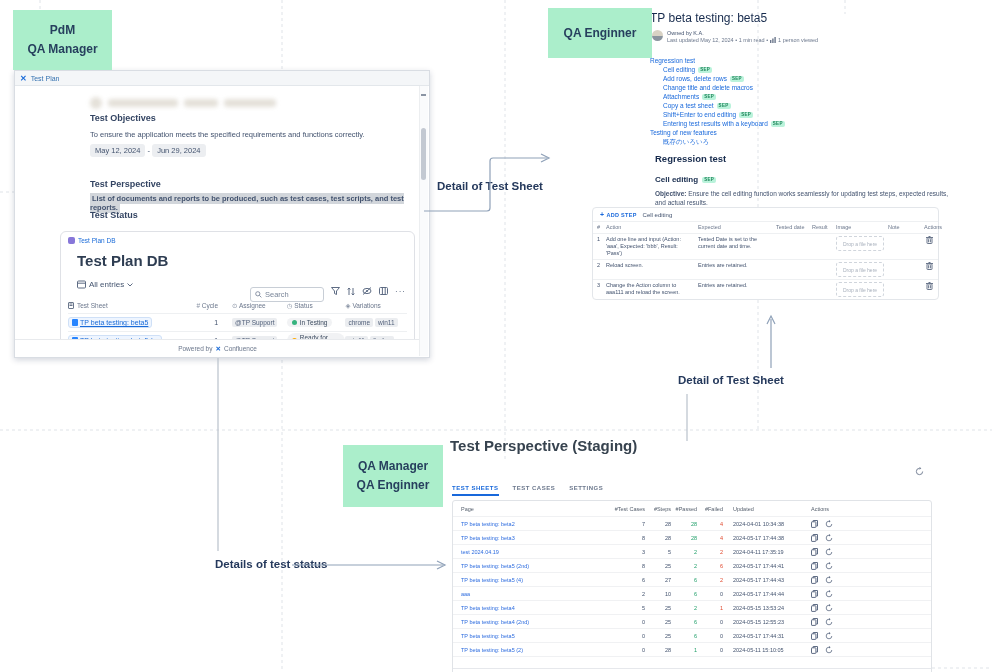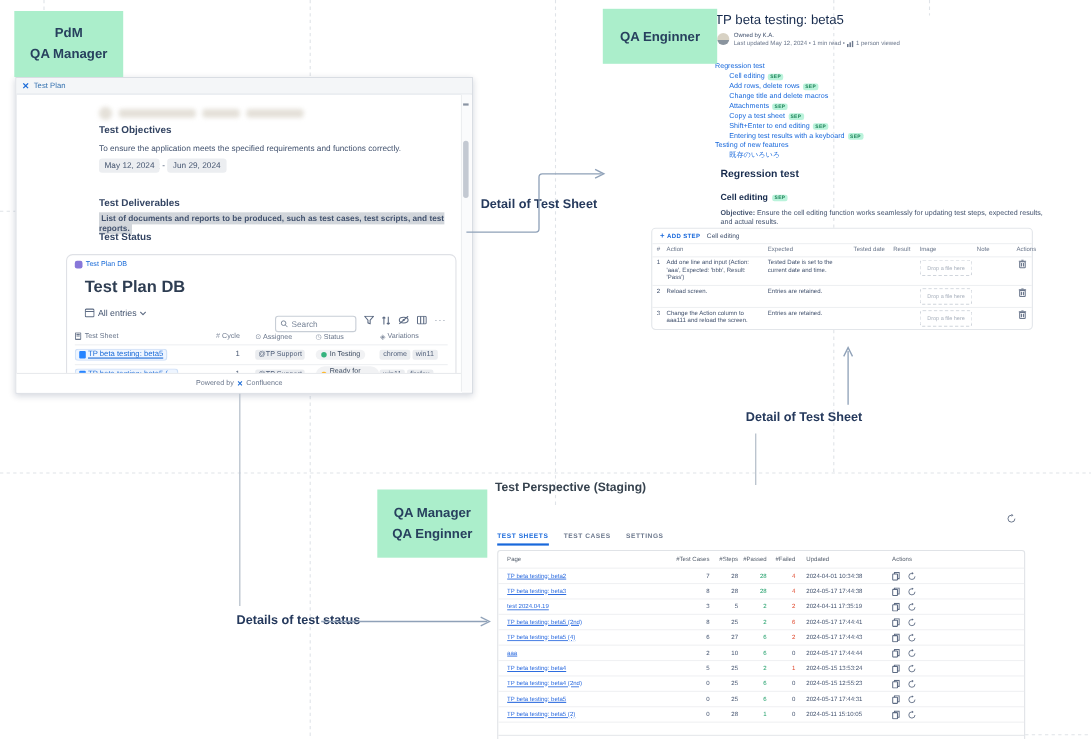--- a/index.html
+++ b/index.html
@@ -85,21 +85,21 @@
   .sc-exp{width:74px;flex:none;padding-right:4px;line-height:7px;}
   .sc-date{width:36px;flex:none;}
   .sc-res{width:24px;flex:none;}
   .sc-img{width:52px;flex:none;}
   .sc-note{width:36px;flex:none;}
   .sc-act{flex:1;text-align:center;}
   .dropbox{border:1px dashed #d0d5dc;border-radius:3px;color:#a9b1bd;font-size:5px;
     height:13px;display:flex;align-items:center;justify-content:center;width:46px;}
   
   .persp{position:absolute;left:450px;top:437px;width:482px;z-index:2;}
-  .persp-title{font-size:11px;font-weight:bold;color:#37434f;}
+  .persp-title{font-size:15px;font-weight:bold;color:#37434f;}
   .persp-refresh{position:absolute;right:8px;top:30px;color:#6b778c;font-size:9px;}
   .persp-tabs{position:absolute;left:2px;top:48px;display:flex;gap:14px;font-size:6px;font-weight:bold;
     letter-spacing:.5px;color:#6b778c;}
   .ptab{padding-bottom:3px;}
   .ptab.active{color:#1868db;border-bottom:2px solid #1868db;}
   .persp-table{position:absolute;left:2px;top:63px;width:478px;border:1px solid #e0e3e7;border-radius:3px;background:#fff;font-size:5.5px;}
   .pt-hrow,.pt-row{display:flex;align-items:center;height:13px;padding:0 8px;border-top:1px solid #f0f1f3;}
   .pt-hrow{color:#555f6d;border-top:none;height:15px;}
   .pc-page{width:150px;flex:none;overflow:hidden;white-space:nowrap;}
   .pc-num{width:34px;flex:none;text-align:right;}
@@ -158,21 +158,21 @@
         <span class="b" style="width:52px;"></span>
       </div>
       <div class="doc-h" style="top:27px;">Test Objectives</div>
       <div class="doc-p" style="top:44px;">To ensure the application meets the specified requirements and functions correctly.</div>
       <div class="doc-h" style="top:60px;">Test Support</div>
       <div class="doc-p" style="top:58px;">
         <span class="pill">May 12, 2024</span>
         <span>-</span>
         <span class="pill">Jun 29, 2024</span>
       </div>
-      <div class="doc-h" style="top:93px;">Test Deliverables</div>
+      <div class="doc-h" style="top:93px;">Test Perspective</div>
       <div class="doc-p" style="top:108px;font-weight:bold;"><span class="hl">List of documents and reports to be produced, such as test cases, test scripts, and test reports.</span></div>
       <div class="doc-h" style="top:124px;">Test Status</div>
 
       <div class="db-card">
         <div class="db-chip">
           <span class="pic"></span>
           <span>Test Plan DB</span>
         </div>
         <div class="db-title">Test Plan DB</div>
         <div class="db-controls">

